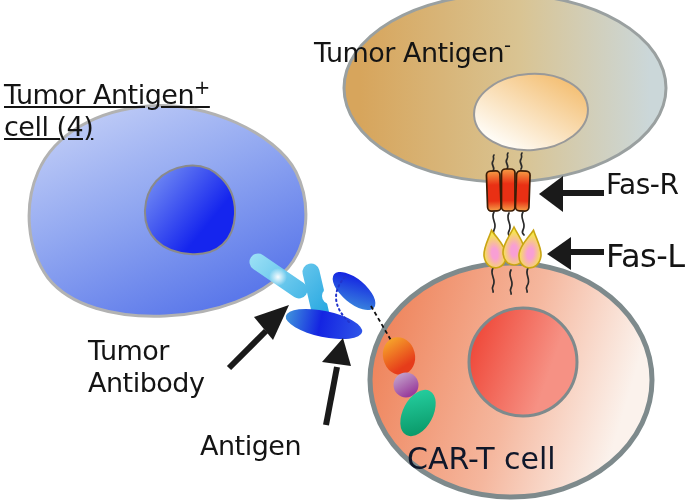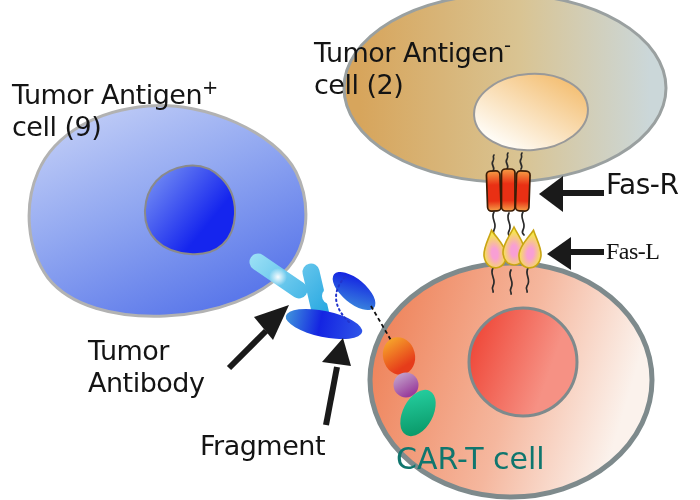--- a/index.html
+++ b/index.html
@@ -6,27 +6,27 @@
   body{
     width:700px;height:500px;position:relative;background:#ffffff;
     font-family:"DejaVu Sans","Liberation Sans",sans-serif;overflow:hidden;
   }
   #scene{position:absolute;left:0;top:0;}
   .lbl{
     position:absolute;color:#141414;text-align:left;
     font-size:27px;line-height:1.2;letter-spacing:-0.5px;white-space:nowrap;
   }
   .lbl sup{font-size:0.72em;}
-  .cell1-title{left:12px;top:76px;width:248px;}
+  .cell1-title{left:4px;top:76px;width:248px;text-decoration:underline;}
   .cell2-title{left:314px;top:34px;width:240px;}
   .fasr-lbl{left:606px;top:168px;text-align:center;font-size:28px;}
-  .fasl-lbl{left:606px;top:237px;text-align:left;font-size:24px;font-family:Liberation Serif, serif;}
+  .fasl-lbl{left:606px;top:237px;text-align:left;font-size:32px;}
   .ta-lbl{left:88px;top:335px;width:168px;}
   .ab-lbl{left:200px;top:430px;width:188px;}
-  .cart-lbl{left:396px;top:441px;width:220px;color:#0f766e;font-size:30px;letter-spacing:0;}
+  .cart-lbl{left:407px;top:441px;width:220px;color:#0f172a;font-size:30px;letter-spacing:0;}
 </style>
 </head>
 <body>
 
 <svg id="scene" width="700" height="500" viewBox="0 0 700 500">
   <defs>
     <linearGradient id="gCell1" x1="0" y1="0" x2="0.6" y2="1">
       <stop offset="0" stop-color="#ccd6f8"></stop>
       <stop offset="0.5" stop-color="#93a9f1"></stop>
       <stop offset="1" stop-color="#5b78ea"></stop>
@@ -171,33 +171,32 @@
     </g>
     <g>
       <line x1="570" y1="252" x2="604" y2="252" stroke-width="6" stroke="#1a1a1a"></line>
       <polygon points="547,254 571,237 571,270" fill="#1a1a1a"></polygon>
     </g>
   </g>
 </svg>
 
 <div class="lbl cell1-title">
   <div><span>Tumor Antigen</span><sup>+</sup></div>
-  <div>cell (9)</div>
+  <div>cell (4)</div>
 </div>
 
 <div class="lbl cell2-title">
   <div><span>Tumor Antigen</span><sup>-</sup></div>
-  <div>cell (2)</div>
 </div>
 
 <div class="lbl fasr-lbl">Fas-R</div>
 <div class="lbl fasl-lbl">Fas-L</div>
 
 <div class="lbl ta-lbl">
   <div>Tumor</div>
   <div>Antibody</div>
 </div>
 
 <div class="lbl ab-lbl">
-  <div>Fragment</div>
+  <div>Antigen</div>
 </div>
 
 <div class="lbl cart-lbl">CAR-T cell</div>
 
 </body></html>

